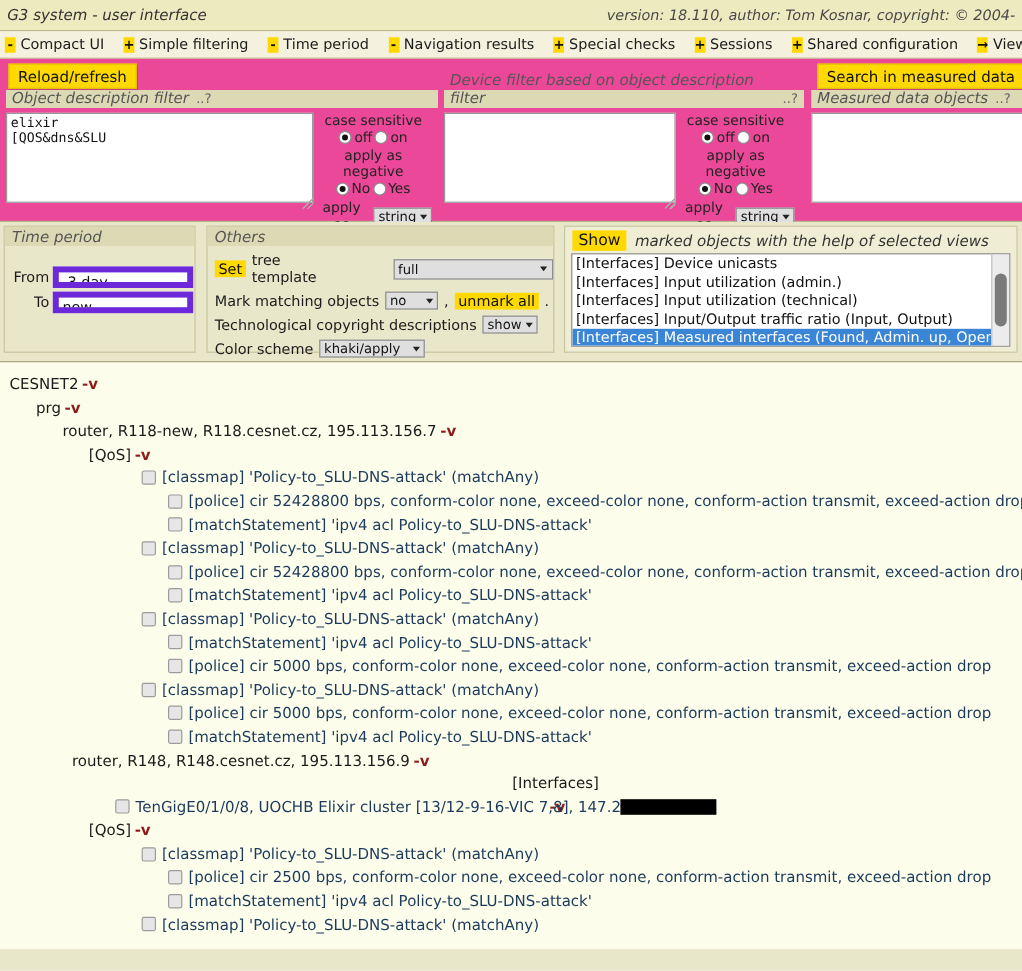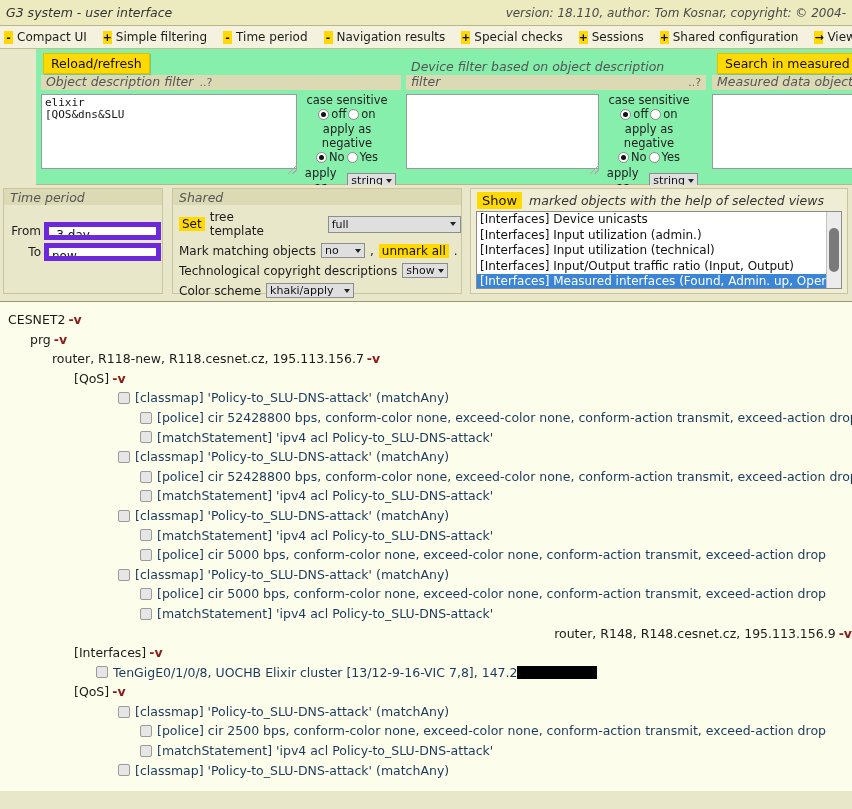--- a/index.html
+++ b/index.html
@@ -25,22 +25,22 @@
     display:flex;align-items:center;white-space:nowrap;overflow:hidden;
   }
   .menuitem{display:flex;align-items:center;gap:4px;padding:0 12px 0 4px;}
   .menusign{
     background:#ffd900;color:#111;font-size:11px;line-height:13px;
     width:9px;text-align:center;display:inline-block;font-weight:bold;
   }
   .menulabel{font-size:12px;color:#1b1b1b;}
   
   .filterstrip{
-    position:relative;background:#86efac;
-    border-bottom:1px solid #b9b48a;height:136px;box-sizing:border-box;margin-left:36px;
+    position:relative;background:#ec4899;
+    border-bottom:1px solid #b9b48a;height:136px;box-sizing:border-box;
   }
   .btn-yellow{
     position:absolute;background:#ffd900;color:#111;
     font-size:12.5px;padding:2px 7px;border:1px solid #e2c000;
     box-shadow:1px 1px 0 rgba(0,0,0,.15);cursor:pointer;white-space:nowrap;
   }
   #reload-btn{left:7px;top:4px;}
   #search-btn{left:681px;top:4px;}
   .fgroup{position:absolute;top:26px;}
   .fhead{
@@ -264,21 +264,21 @@
       <span class="rowlbl" style="width:34px;text-align:right;">From</span>
       <span class="field" style="width:117px;">-3 day</span>
     </div>
     <div style="display:flex;align-items:center;gap:3px;margin:3px 0 0 3px;">
       <span class="rowlbl" style="width:34px;text-align:right;">To</span>
       <span class="field" style="width:117px;">now</span>
     </div>
   </div>
 
   <div class="panel" style="left:172px;top:3px;width:290px;height:106px;">
-    <div class="phead">Shared</div>
+    <div class="phead">Others</div>
     <div style="display:flex;align-items:center;gap:5px;margin:5px 0 0 6px;">
       <span class="inlineYellow">Set</span>
       <span class="rowlbl">tree template</span>
       <span class="sel wide" style="width:146px;height:17px;line-height:16px;margin-left:39px;">full</span>
     </div>
     <div style="display:flex;align-items:center;gap:5px;margin:5px 0 0 6px;">
       <span class="rowlbl">Mark matching objects</span>
       <span class="sel" style="width:44px;">no</span>
       <span class="rowlbl">,</span>
       <span class="inlineYellow">unmark all</span>
@@ -372,25 +372,25 @@
       <span>[classmap] 'Policy-to_SLU-DNS-attack' (matchAny)</span>
     </div>
     <div class="trow" style="padding-left: 140px;">
       <span class="cbx"></span>
       <span>[police] cir 5000 bps, conform-color none, exceed-color none, conform-action transmit, exceed-action drop</span>
     </div>
     <div class="trow" style="padding-left: 140px;">
       <span class="cbx"></span>
       <span>[matchStatement] 'ipv4 acl Policy-to_SLU-DNS-attack'</span>
     </div>
-    <div class="trow plain" style="padding-left: 39px; justify-content: flex-end;">
+    <div class="trow plain" style="padding-left: 60px;">
       <span>router, R148, R148.cesnet.cz, 195.113.156.9</span>
       <span class="vlink">-v</span>
     </div>
-    <div class="trow plain" style="padding-left: 74px;">
+    <div class="trow plain" style="padding-left: 74px; flex-direction: column;">
       <span>[Interfaces]</span>
       <span class="vlink">-v</span>
     </div>
     <div class="trow" style="padding-left: 96px;">
       <span class="cbx"></span>
       <span>TenGigE0/1/0/8, UOCHB Elixir cluster [13/12-9-16-VIC 7,8], 147.2</span>
       <span class="redact"></span>
     </div>
     <div class="trow plain" style="padding-left: 74px;">
       <span>[QoS]</span>

